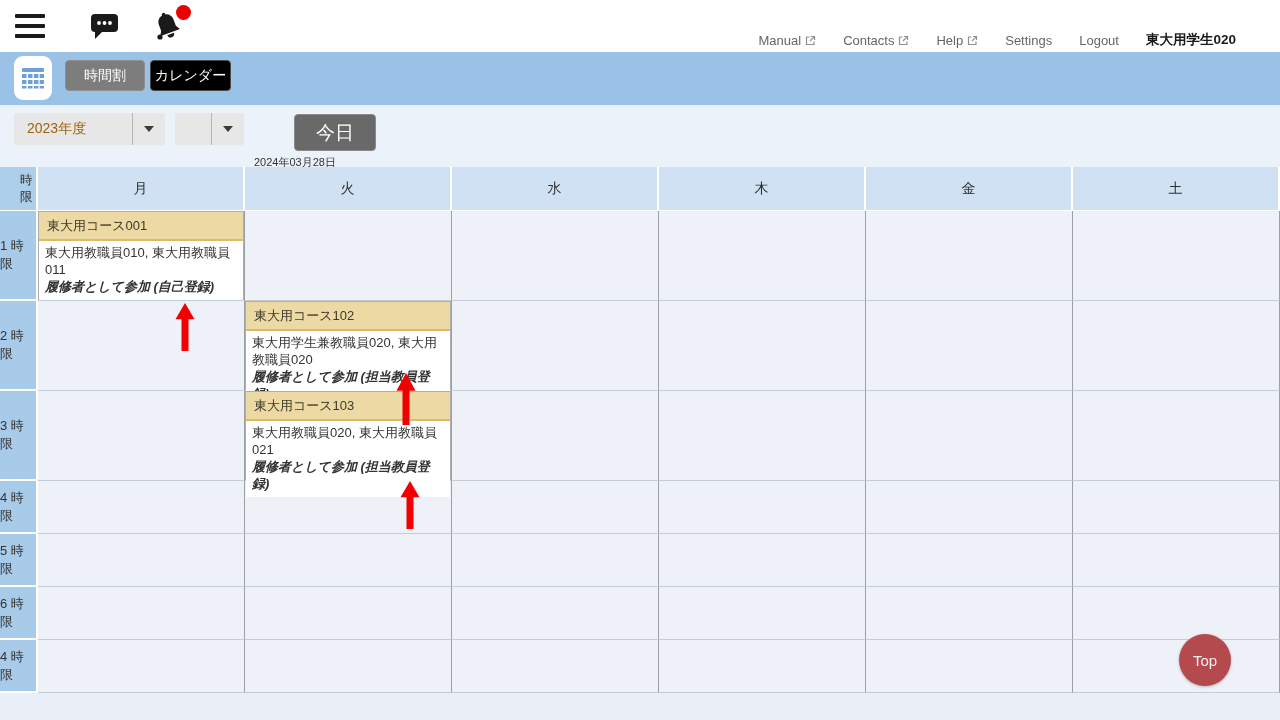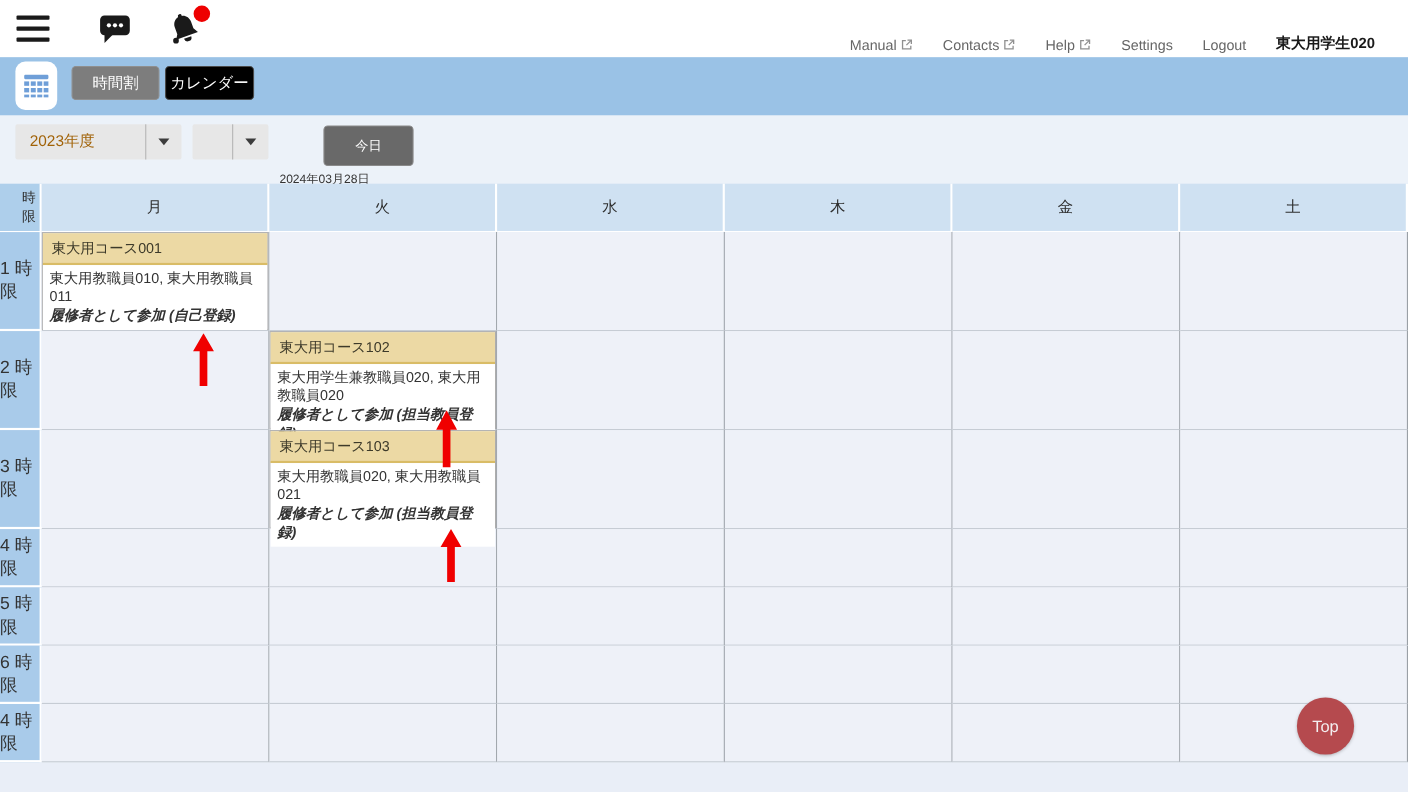--- a/index.html
+++ b/index.html
@@ -4,48 +4,48 @@
 <style>
   * { margin:0; padding:0; box-sizing:border-box; }
   html,body { width:1280px; height:720px; overflow:hidden; }
   body { font-family:"Liberation Sans","DejaVu Sans",sans-serif; background:#e9eef7; position:relative; }
 
   
   .topbar { position:absolute; top:0; left:0; width:1280px; height:52px; background:#ffffff; display:flex; align-items:center; }
   .hamburger { width:30px; height:24px; margin-left:15px; display:flex; flex-direction:column; justify-content:space-between; cursor:pointer; }
   .hamburger span { display:block; height:4px; background:#1a1a1a; border-radius:1px; }
   .icon-btn { margin-left:40px; cursor:pointer; display:flex; align-items:center; position:relative; }
-  .topbar-right { margin-left:auto; display:flex; align-items:center; gap:27px; padding-right:30px; font-size:13px; color:#666;margin-top:28px; }
+  .topbar-right { margin-left:auto; display:flex; align-items:center; gap:27px; padding-right:44px; font-size:13px; color:#666;margin-top:28px; }
   .toplink { display:flex; align-items:center; gap:4px; cursor:pointer; color:#666; }
   .username { font-weight:bold; color:#1a1a1a; font-size:13.5px; }
   .notif-dot { position:absolute; top:-4px; right:-5px; width:15px; height:15px; border-radius:50%; background:#ee0000; }
 
   
   .tabbar { position:absolute; top:52px; left:0; width:1280px; height:53px; background:#9ac2e6; }
   .app-tile { position:absolute; left:14px; top:4px; width:38px; height:44px; background:#ffffff; border-radius:9px; display:flex; align-items:center; justify-content:center; }
   .tab-btn { position:absolute; top:8px; height:31px; border-radius:4px; color:#fff; font-size:14px; display:flex; align-items:center; justify-content:center; cursor:pointer; }
   .tab-timetable { left:65px; width:80px; background:#7d7d7d; border:1px solid #8f8f8f; }
   .tab-calendar { left:150px; width:81px; background:#000000; border:1px solid #4a4a4a; }
 
   
   .controls { position:absolute; top:105px; left:0; width:1280px; height:62px; background:#ecf2f9; }
   .dropdown { position:absolute; top:8px; height:32px; background:#e7e7e7; border-radius:2px; display:flex; align-items:center; cursor:pointer; font-size:14px; color:#a16207; }
   .dd-year { left:14px; width:151px; }
   .dd-term { left:175px; width:69px; }
   .dd-label { flex:1; padding-left:13px; white-space:nowrap; }
   .dd-arrowbox { width:33px; height:100%; border-left:1px solid #b5b5b5; display:flex; align-items:center; justify-content:center; }
   .caret { width:0; height:0; border-left:5px solid transparent; border-right:5px solid transparent; border-top:6px solid #3c3c3c; }
-  .today-btn { position:absolute; left:294px; top:9px; width:82px; height:37px; background:#696969; border:1px solid #8a8a8a; border-radius:4px; color:#fff; font-size:12px; display:flex; align-items:center; justify-content:center; cursor:pointer; }
+  .today-btn { position:absolute; left:294px; top:9px; width:82px; height:37px; background:#696969; border:1px solid #8a8a8a; border-radius:4px; color:#fff; font-size:19px; display:flex; align-items:center; justify-content:center; cursor:pointer; }
   .today-date { position:absolute; left:254px; top:50px; width:162px; text-align:left; font-size:11px; color:#333; }
 
   
   .grid { position:absolute; top:167px; left:0; width:1280px; display:grid; grid-template-columns:38px repeat(6,1fr); grid-template-rows:44px 90px 90px 90px 53px 53px 53px 53px; }
   .th { background:#cfe1f2; border-right:2px solid #fff; border-bottom:1px solid #fff; display:flex; align-items:center; justify-content:center; font-size:14px; color:#2e2e2e; }
   .th-corner { background:#aecfeb; font-size:12.5px;padding-left:20px; }
-  .period { background:#a9cbea; border-right:2px solid #fff; border-bottom:2px solid #fff; display:flex; align-items:center; justify-content:center; font-size:16px; color:#333; }
+  .period { background:#a9cbea; border-right:2px solid #fff; border-bottom:2px solid #fff; display:flex; align-items:center; justify-content:center; font-size:13px; color:#333; }
   .cell { background:#eef1f8; border-right:1px solid #9aa0a6; border-bottom:1px solid #c6ccd4; position:relative; }
 
   
   .card { position:absolute; inset:0; display:flex; flex-direction:column; border:1px solid #adadad; cursor:pointer; z-index:2; }
   .card-head { background:#ecd9a4; border-bottom:2px solid #d9bc66; padding:5px 8px 4px 8px; font-size:13px; font-weight:normal; color:#3d3a2a; }
   .card-body { background:#ffffff; flex:1; padding:4px 6px; font-size:13px; line-height:1.28; color:#333; }
   .card-role { font-style:italic; font-weight:bold; margin-top:1px; }
 
   
   .arrow { position:absolute; width:22px; z-index:5; pointer-events:none; }

